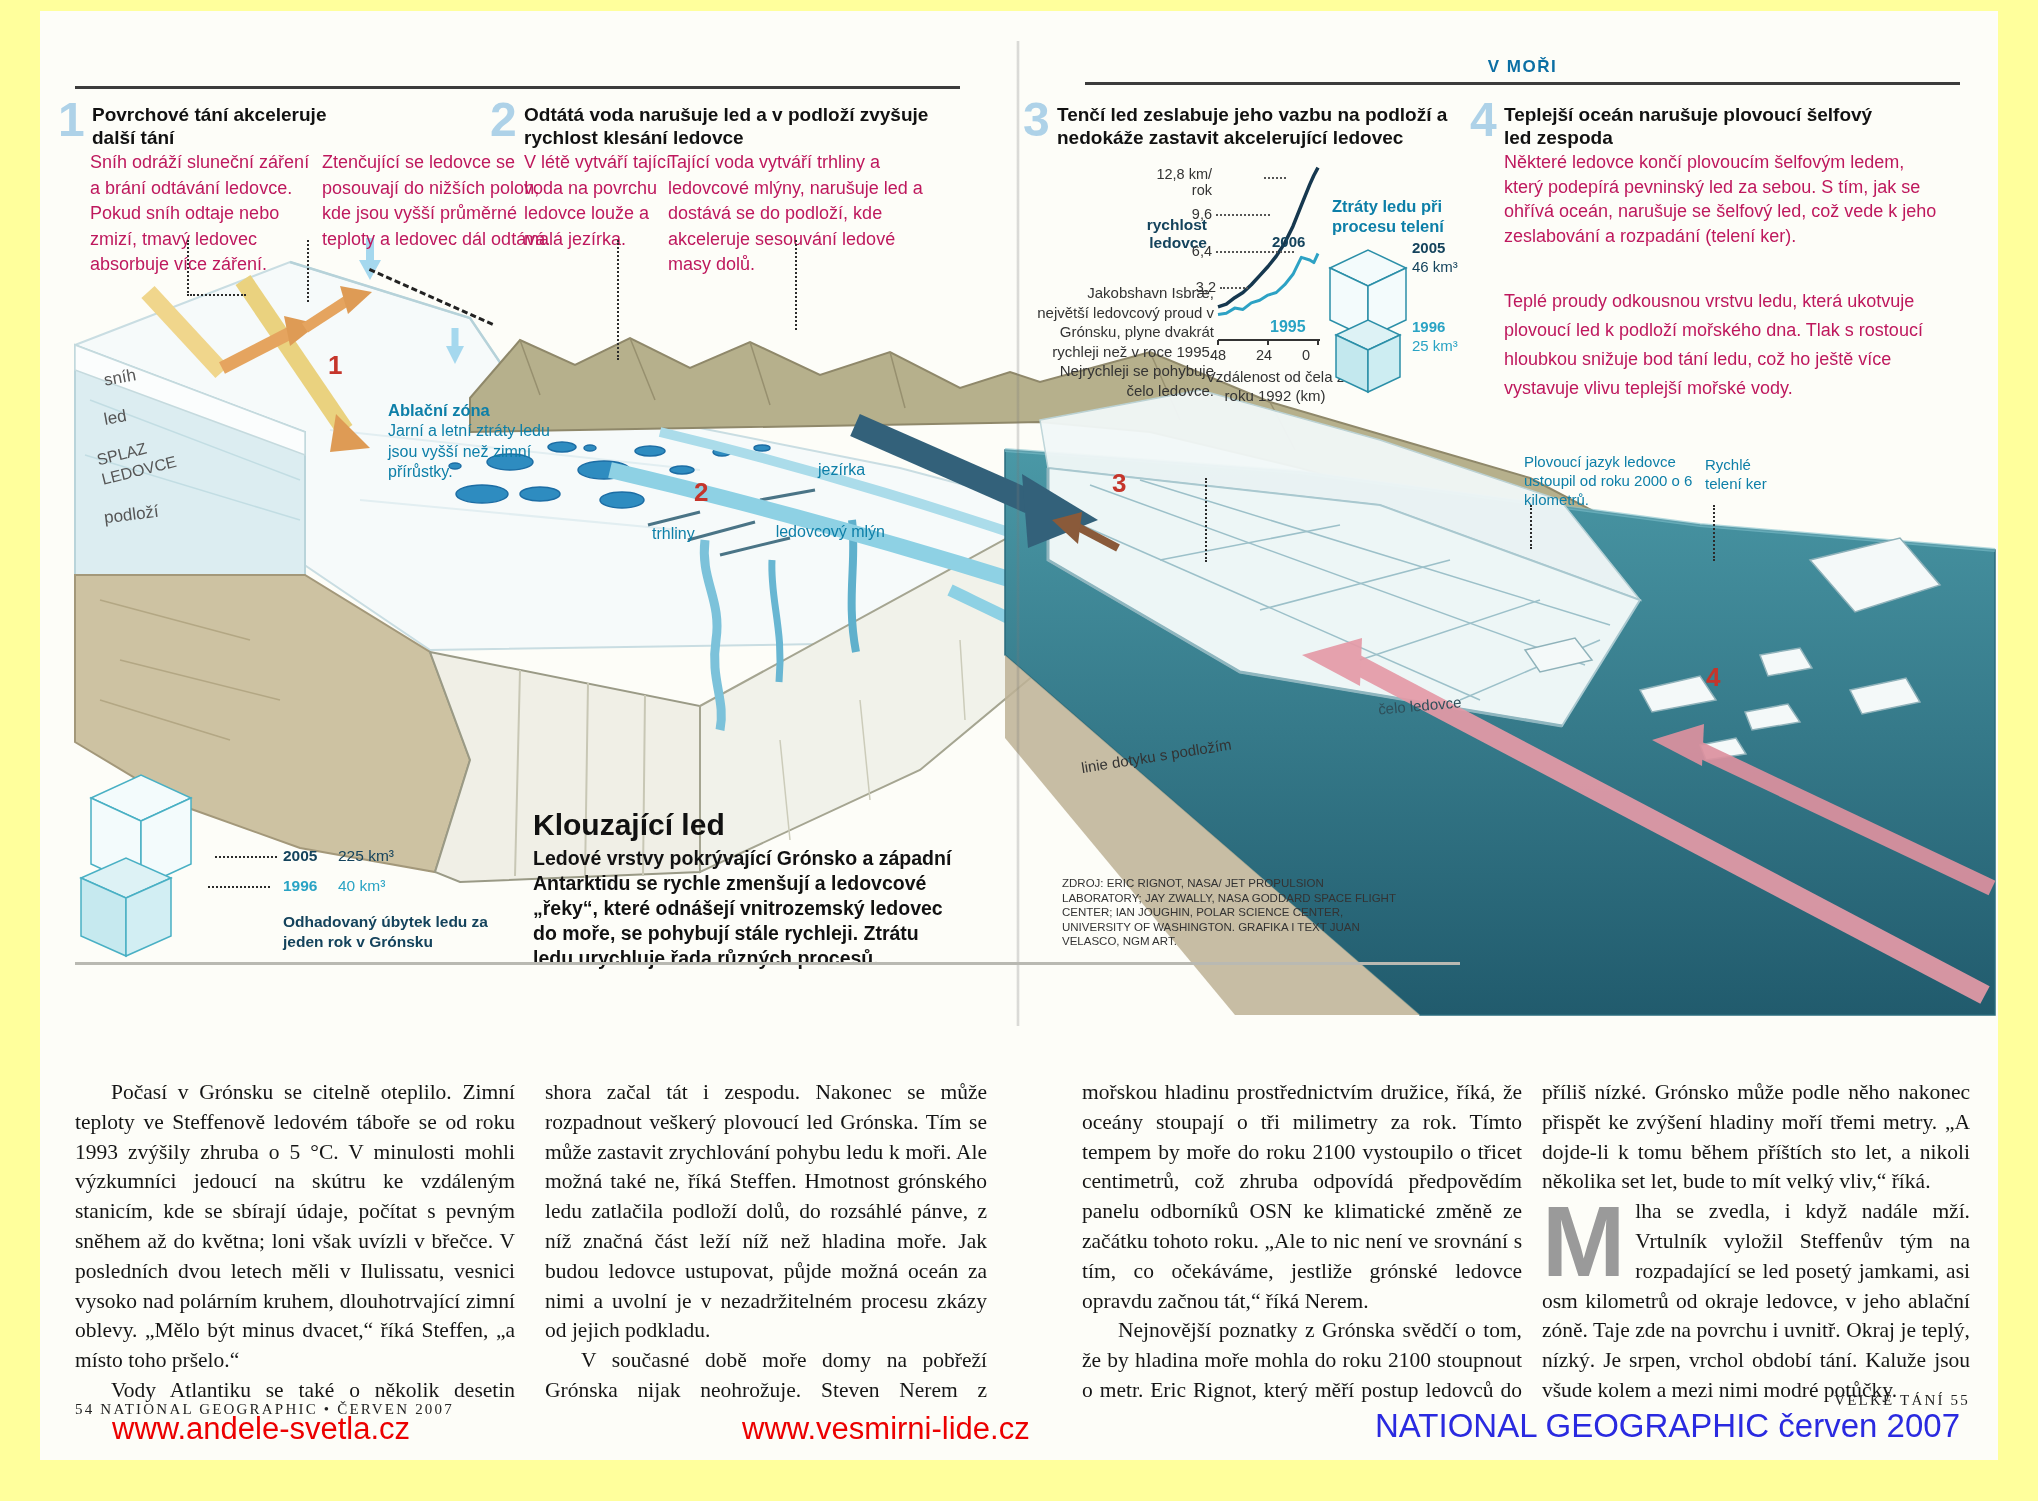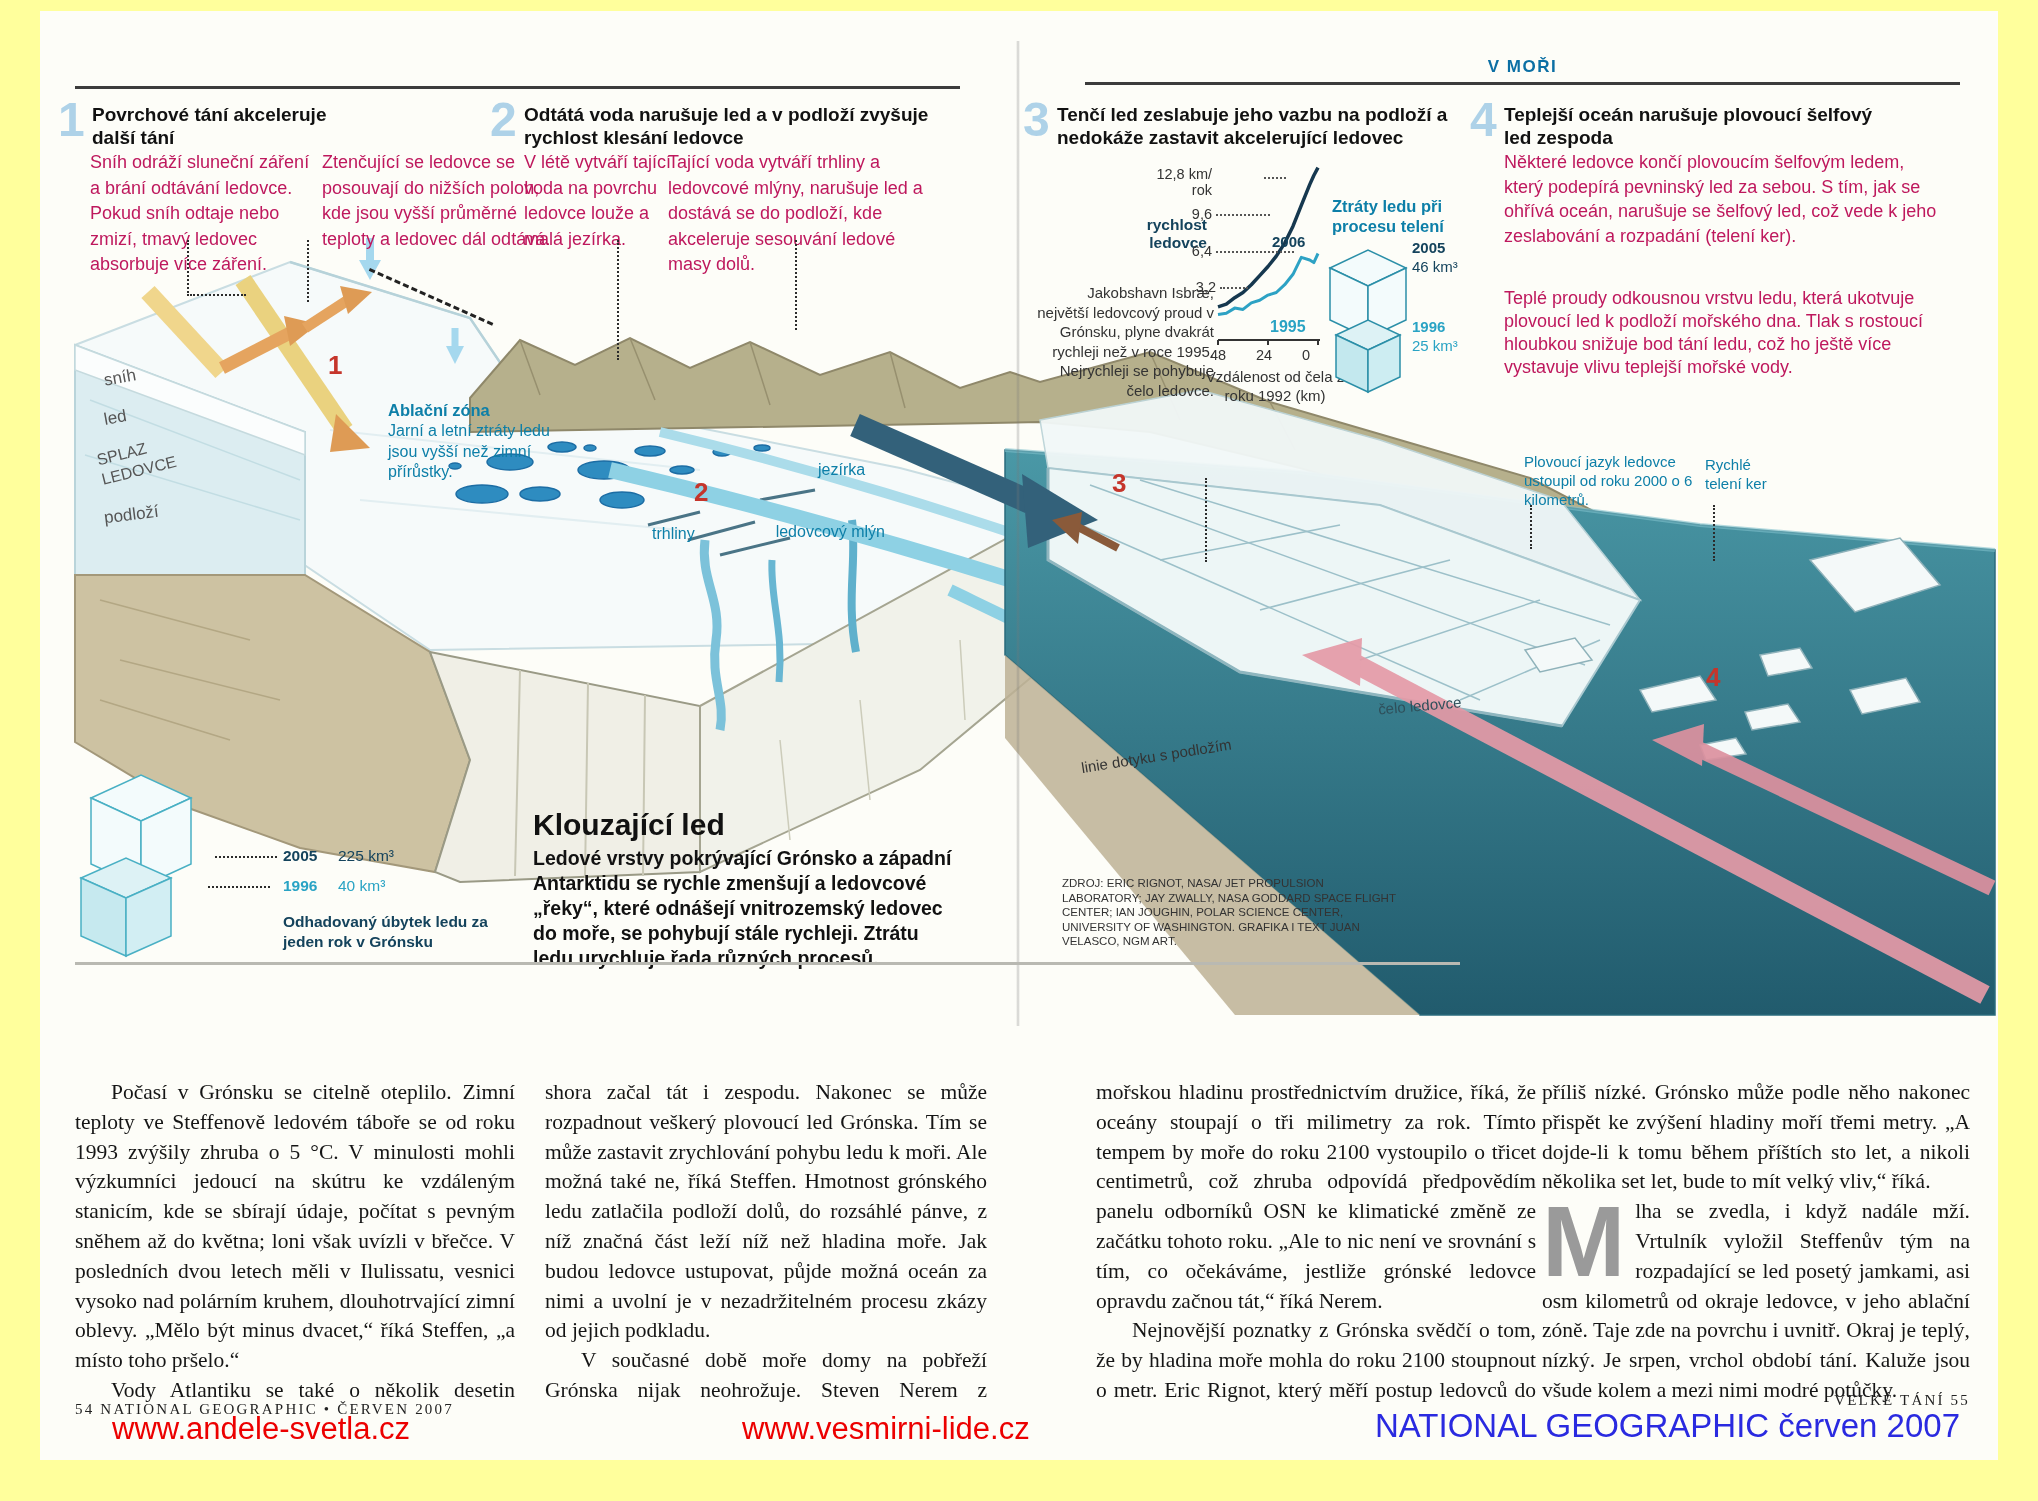--- a/index.html
+++ b/index.html
@@ -264,21 +264,21 @@
             <polygon points="34,32 66,17 66,59 34,74" fill="#cdedf2"></polygon>
     </g>
         </svg>
   </div>
   <span class="abs cyan" style="left:1372px;top:307px;font-size:15px;font-weight:bold;">1996</span>
   <span class="abs cyan" style="left:1372px;top:326px;font-size:15px;">25 km³</span>
 
   <div class="abs big-num" style="left:1430px;top:87px;">4</div>
   <div class="abs sec-title" style="left:1464px;top:92px;width:390px;">Teplejší oceán narušuje plovoucí šelfový led zespoda</div>
   <div class="abs sec-col" style="left:1464px;top:139px;width:440px;line-height:24.5px;">Některé ledovce končí plovoucím šelfovým ledem, který podepírá pevninský led za sebou. S tím, jak se ohřívá oceán, narušuje se šelfový led, což vede k jeho zeslabování a rozpadání (telení ker).</div>
-  <div class="abs sec-col" style="left:1464px;top:276px;width:440px;line-height:23px;">Teplé proudy odkousnou vrstvu ledu, která ukotvuje plovoucí led k podloží mořského dna. Tlak s rostoucí hloubkou snižuje bod tání ledu, což ho ještě více vystavuje vlivu teplejší mořské vody.</div>
+  <div class="abs sec-col" style="left:1464px;top:276px;width:440px;line-height:29px;">Teplé proudy odkousnou vrstvu ledu, která ukotvuje plovoucí led k podloží mořského dna. Tlak s rostoucí hloubkou snižuje bod tání ledu, což ho ještě více vystavuje vlivu teplejší mořské vody.</div>
 
   <div class="abs dotted-v" style="left:147px;top:229px;height:56px;"></div>
   <div class="abs dotted-h" style="left:150px;top:283px;width:56px;"></div>
   <div class="abs dotted-v" style="left:267px;top:229px;height:62px;"></div>
   <div class="abs dotted-v" style="left:577px;top:229px;height:120px;"></div>
   <div class="abs dotted-v" style="left:755px;top:229px;height:90px;"></div>
   <div class="abs dash-diag" style="left:330px;top:257px;width:135px;transform:rotate(24deg);"></div>
   <div class="abs dotted-v" style="left:1165px;top:467px;height:84px;"></div>
   <div class="abs dotted-v" style="left:1490px;top:494px;height:44px;"></div>
   <div class="abs dotted-v" style="left:1673px;top:494px;height:56px;"></div>
@@ -339,21 +339,21 @@
   <div class="abs" style="left:35px;top:951px;width:1385px;height:2.5px;background:#b9b9b2;"></div>
 
   <div class="abs bodycol" style="left:35px;top:1067px;width:440px;">
     <p class="indent">Počasí v Grónsku se citelně oteplilo. Zimní teploty ve Steffenově ledovém táboře se od roku 1993 zvýšily zhruba o 5 °C. V minulosti mohli výzkumníci jedoucí na skútru ke vzdáleným stanicím, kde se sbírají údaje, počítat s pevným sněhem až do května; loni však uvízli v břečce. V posledních dvou letech měli v Ilulissatu, vesnici vysoko nad polárním kruhem, dlouhotrvající zimní oblevy. „Mělo být minus dvacet,“ říká Steffen, „a místo toho pršelo.“</p>
     <p class="indent">Vody Atlantiku se také o několik desetin stupně oteplily. Dost na to, aby splaz ledovce tajícího</p>
   </div>
   <div class="abs bodycol" style="left:505px;top:1067px;width:442px;">
     <p>shora začal tát i zespodu. Nakonec se může rozpadnout veškerý plovoucí led Grónska. Tím se může zastavit zrychlování pohybu ledu k moři. Ale možná také ne, říká Steffen. Hmotnost grónského ledu zatlačila podloží dolů, do rozsáhlé pánve, z níž značná část leží níž než hladina moře. Jak budou ledovce ustupovat, půjde možná oceán za nimi a uvolní je v nezadržitelném procesu zkázy od jejich podkladu.</p>
     <p class="indent">V současné době moře domy na pobřeží Grónska nijak neohrožuje. Steven Nerem z University of Colorado v Boulderu, který sleduje</p>
   </div>
-  <div class="abs bodycol" style="left:1042px;top:1067px;width:440px;margin-left:14px;">
+  <div class="abs bodycol" style="left:1042px;top:1067px;width:440px;">
     <p>mořskou hladinu prostřednictvím družice, říká, že oceány stoupají o tři milimetry za rok. Tímto tempem by moře do roku 2100 vystoupilo o třicet centimetrů, což zhruba odpovídá předpovědím panelu odborníků OSN ke klimatické změně ze začátku tohoto roku. „Ale to nic není ve srovnání s tím, co očekáváme, jestliže grónské ledovce opravdu začnou tát,“ říká Nerem.</p>
     <p class="indent">Nejnovější poznatky z Grónska svědčí o tom, že by hladina moře mohla do roku 2100 stoupnout o metr. Eric Rignot, který měří postup ledovců do moře, říká, že i toto číslo může být</p>
   </div>
   <div class="abs bodycol" style="left:1502px;top:1067px;width:428px;">
     <p>příliš nízké. Grónsko může podle něho nakonec přispět ke zvýšení hladiny moří třemi metry. „A dojde-li k tomu během příštích sto let, a nikoli několika set let, bude to mít velký vliv,“ říká.</p>
     <p><span class="dropcap">M</span><span>lha se zvedla, i když nadále mží. Vrtulník vyložil Steffenův tým na rozpadající se led posetý jamkami, asi osm kilometrů od okraje ledovce, v jeho ablační zóně. Taje zde na povrchu i uvnitř. Okraj je teplý, nízký. Je srpen, vrchol období tání. Kaluže jsou všude kolem a mezi nimi modré potůčky.</span></p>
   </div>
 
   <div class="abs folio" style="left:35px;top:1390px;">54 NATIONAL GEOGRAPHIC • ČERVEN 2007</div>
   <div class="abs folio" style="left:1530px;top:1381px;width:400px;text-align:right;">VELKÉ TÁNÍ 55</div>

